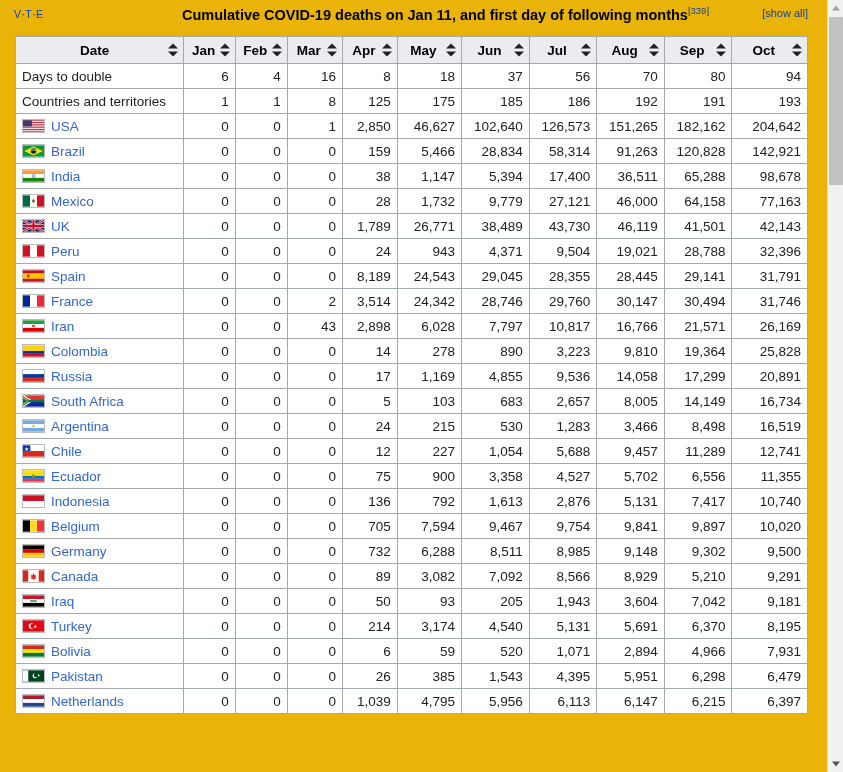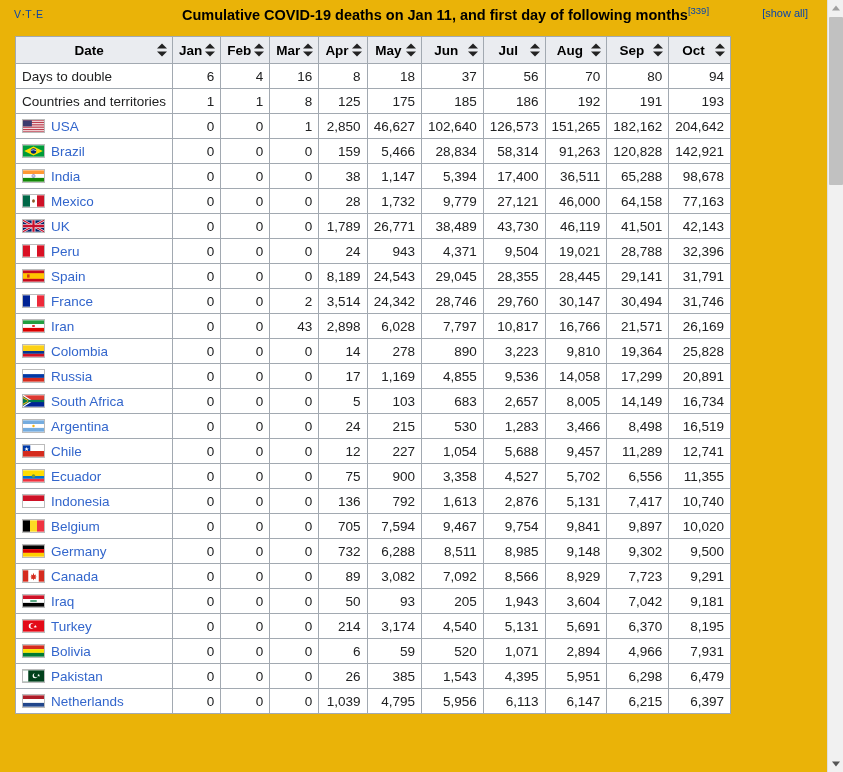--- a/index.html
+++ b/index.html
@@ -60,21 +60,21 @@
   }
 
   
   .tablewrap {
     position: absolute;
     left: 15px; top: 36px;
     width: 805px;
   }
   table.wikitable {
     border-collapse: collapse;
-    width: 716px;
+    width: 793px;
     background: #fff;
     font-size: 13.5px;
     color: #202122;
     padding-left: 27px;
   }
   table.wikitable th,
   table.wikitable td {
     border: 1px solid #a2a9b1;
     padding: 2px 6px;
     height: 25px;
@@ -616,21 +616,21 @@
                   <polygon points="13,3 14,6 16.2,5 15.3,7.6 17,8 15.4,9.3 16,11 13.8,10.4 13,12.5 12.2,10.4 10,11 10.6,9.3 9,8 10.7,7.6 9.8,5 12,6" fill="#d52b1e"></polygon>
                 </svg></span><a href="#">Canada</a></td>
             <td class="num">0</td>
             <td class="num">0</td>
             <td class="num">0</td>
             <td class="num">89</td>
             <td class="num">3,082</td>
             <td class="num">7,092</td>
             <td class="num">8,566</td>
             <td class="num">8,929</td>
-            <td class="num">7,723</td>
+            <td class="num">5,210</td>
             <td class="num">9,291</td>
           </tr>
           <tr>
             <td class="lbl"><span class="flag"><svg viewBox="0 0 26 14">
                   <rect width="26" height="4.67" fill="#ce1126"></rect>
                   <rect y="4.67" width="26" height="4.66" fill="#fff"></rect>
                   <rect y="9.33" width="26" height="4.67" fill="#000"></rect>
                   <path d="M9 6.2 h8 v1.6 h-8z" fill="#007a3d"></path>
                 </svg></span><a href="#">Iraq</a></td>
             <td class="num">0</td>

